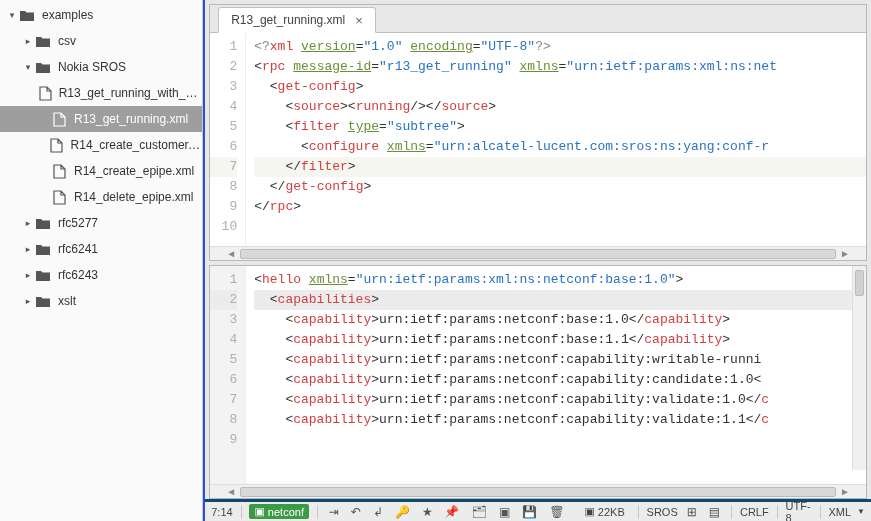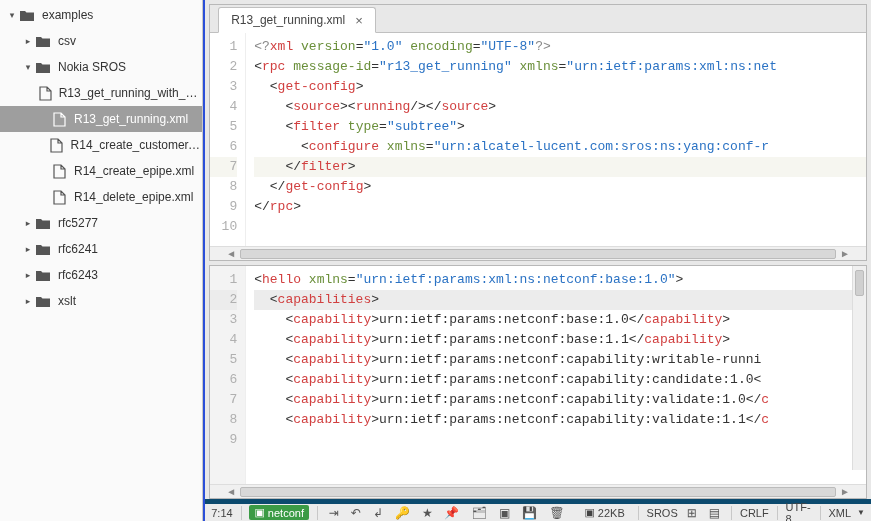--- a/index.html
+++ b/index.html
@@ -120,21 +120,21 @@
     padding: 4px 0 4px 8px;
     line-height: 20px;
     white-space: pre;
     overflow: hidden;
     color: #333;
   }
   .code .line { height:20px; }
   .code .line.hl, .gutter .ln.hl { background: #f6f6f0; }
   .bottom .code .line.hl, .bottom .gutter .ln.hl { background: #ececec; }
   .tag { color: #d14040; }
-  .attr { color: #6a8f3a; }
+  .attr { color: #6a8f3a; text-decoration: underline; }
   .str { color: #2a72c4; }
   .pi  { color: #888; }
 
   .hscroll {
     height: 14px;
     background: #f0f0f0;
     border-top: 1px solid #ddd;
     display: flex;
     align-items: center;
     padding: 0 12px;
@@ -153,21 +153,21 @@
   }
   .vscroll .vthumb {
     position:absolute; left:2px; right:2px; top:4px; height:26px;
     background:#d0d0d0; border:1px solid #bbb; border-radius:2px;
   }
 
   
   .statusbar {
     height: 22px;
     background: #ececec;
-    border-top: 5px solid #0c4a6e;
+    border-top: 3px solid #0c4a6e;
     display: flex;
     align-items: center;
     font-size: 11px;
     color: #444;
     gap: 6px;
     padding: 0 6px;
   }
   .statusbar .sep { width:1px; height:14px; background:#c8c8c8; margin:0 2px;}
   .statusbar .chip {
     display:flex; align-items:center; gap:3px;

